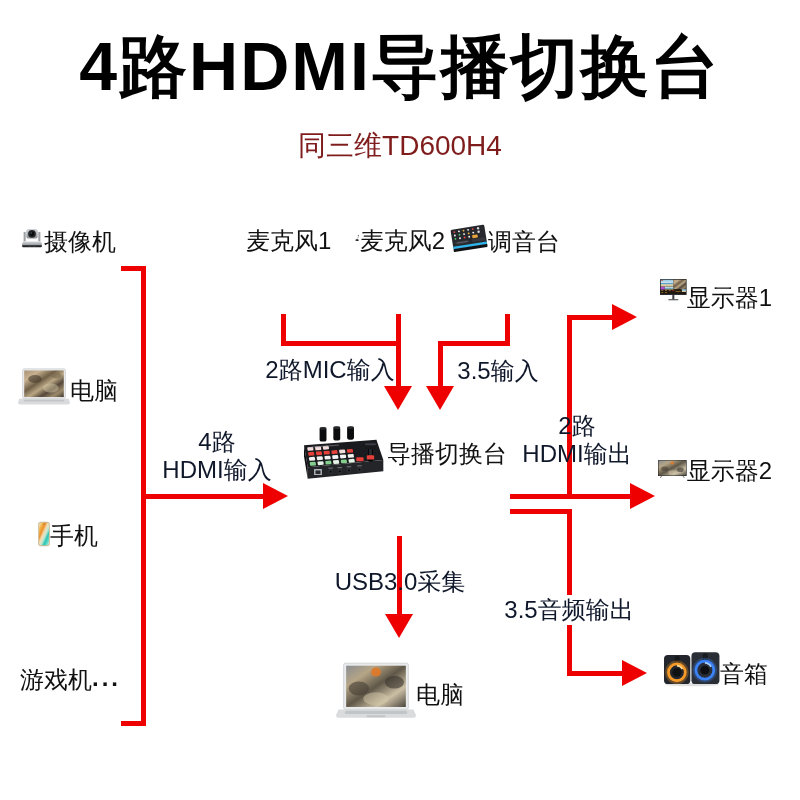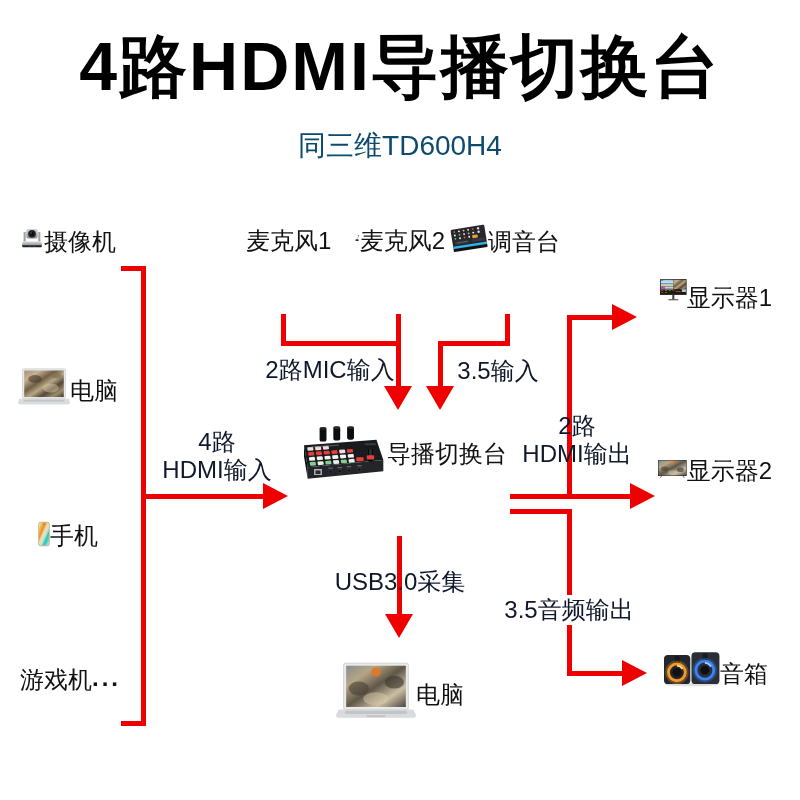--- a/index.html
+++ b/index.html
@@ -1,21 +1,21 @@
 <!DOCTYPE html>
 <html style="--arrow: #ee0000;"><head>
 <meta charset="utf-8">
 <style>
   html,body{margin:0;padding:0;background:#fff;}
   .canvas{position:relative;width:800px;height:800px;background:#fff;overflow:hidden;
           font-family:"Liberation Sans","DejaVu Sans",sans-serif;color:#111;}
   .title{position:absolute;left:0;right:0;top:22px;text-align:center;
          font-size:68px;font-weight:bold;letter-spacing:2px;color:#000;white-space:nowrap;}
   .subtitle{position:absolute;left:0;right:0;top:127px;text-align:center;
-            font-size:28px;color:#0c4a6e;}
+            font-size:28px;color:#7f1d1d;}
   .dev{position:absolute;display:flex;flex-direction:row;align-items:center;}
   .dev .lbl{font-size:24px;line-height:1.15;text-align:center;color:#111;white-space:nowrap;}
   .ellipsis{font-size:26px;font-weight:bold;letter-spacing:3px;line-height:1.0;}
   .ln{position:absolute;background:var(--arrow);}
   .ah-r{position:absolute;width:0;height:0;border-top:13px solid transparent;
         border-bottom:13px solid transparent;border-left:25px solid var(--arrow);}
   .ah-d{position:absolute;width:0;height:0;border-left:14px solid transparent;
         border-right:14px solid transparent;border-top:24px solid var(--arrow);}
   .clabel{position:absolute;font-size:24px;line-height:28px;text-align:center;
           color:#0f172a;white-space:nowrap;z-index:5;}

